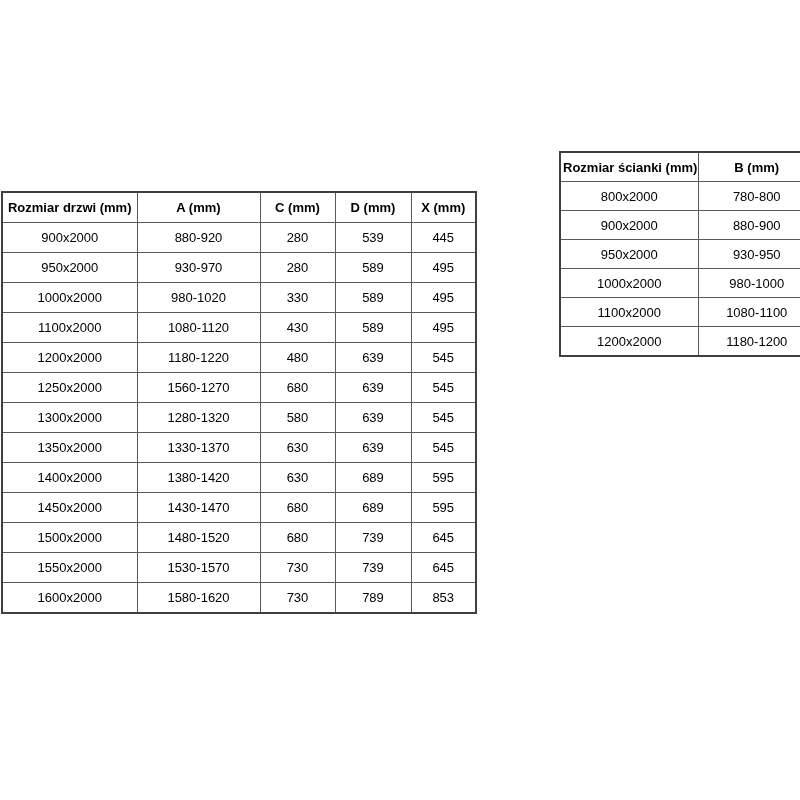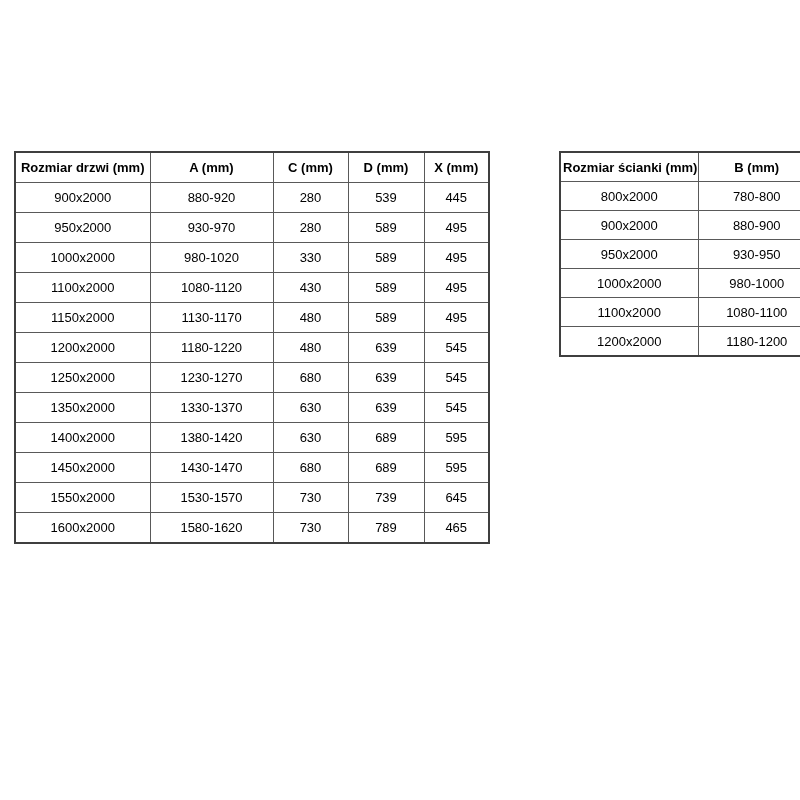--- a/index.html
+++ b/index.html
@@ -19,21 +19,21 @@
     overflow: hidden;
   }
   table {
     border-collapse: collapse;
     table-layout: fixed;
     position: absolute;
     top: 151px;
     background: #ffffff;
     border: 2px solid #3f3f3f;
   }
-  #door-table { left: 14px;   width: 474px; }
+  #door-table { left: 1px;   width: 474px; margin-top: 40px; }
   #wall-table { left: 559px; width: 256px; }
   th, td {
     border: 1px solid #595959;
     text-align: center;
     vertical-align: middle;
     font-size: 13px;
     padding: 0 2px;
     overflow: hidden;
     white-space: nowrap;
   }
@@ -95,37 +95,37 @@
           <td>495</td>
         </tr>
         <tr>
           <td>1100x2000</td>
           <td>1080-1120</td>
           <td>430</td>
           <td>589</td>
           <td>495</td>
         </tr>
         <tr>
-          <td>1150x2000</td>
-          <td>1130-1170</td>
-          <td>480</td>
-          <td>589</td>
-          <td>495</td>
-        </tr>
-        <tr>
           <td>1200x2000</td>
           <td>1180-1220</td>
           <td>480</td>
           <td>639</td>
           <td>545</td>
         </tr>
         <tr>
           <td>1250x2000</td>
-          <td>1230-1270</td>
+          <td>1560-1270</td>
           <td>680</td>
+          <td>639</td>
+          <td>545</td>
+        </tr>
+        <tr>
+          <td>1300x2000</td>
+          <td>1280-1320</td>
+          <td>580</td>
           <td>639</td>
           <td>545</td>
         </tr>
         <tr>
           <td>1350x2000</td>
           <td>1330-1370</td>
           <td>630</td>
           <td>639</td>
           <td>545</td>
         </tr>
@@ -137,32 +137,39 @@
           <td>595</td>
         </tr>
         <tr>
           <td>1450x2000</td>
           <td>1430-1470</td>
           <td>680</td>
           <td>689</td>
           <td>595</td>
         </tr>
         <tr>
+          <td>1500x2000</td>
+          <td>1480-1520</td>
+          <td>680</td>
+          <td>739</td>
+          <td>645</td>
+        </tr>
+        <tr>
           <td>1550x2000</td>
           <td>1530-1570</td>
           <td>730</td>
           <td>739</td>
           <td>645</td>
         </tr>
         <tr>
           <td>1600x2000</td>
           <td>1580-1620</td>
           <td>730</td>
           <td>789</td>
-          <td>465</td>
+          <td>853</td>
         </tr>
       </tbody>
   </table>
 
   <table id="wall-table">
     <colgroup>
       <col class="c0">
         <col class="c1">
     </colgroup>
     <thead>

